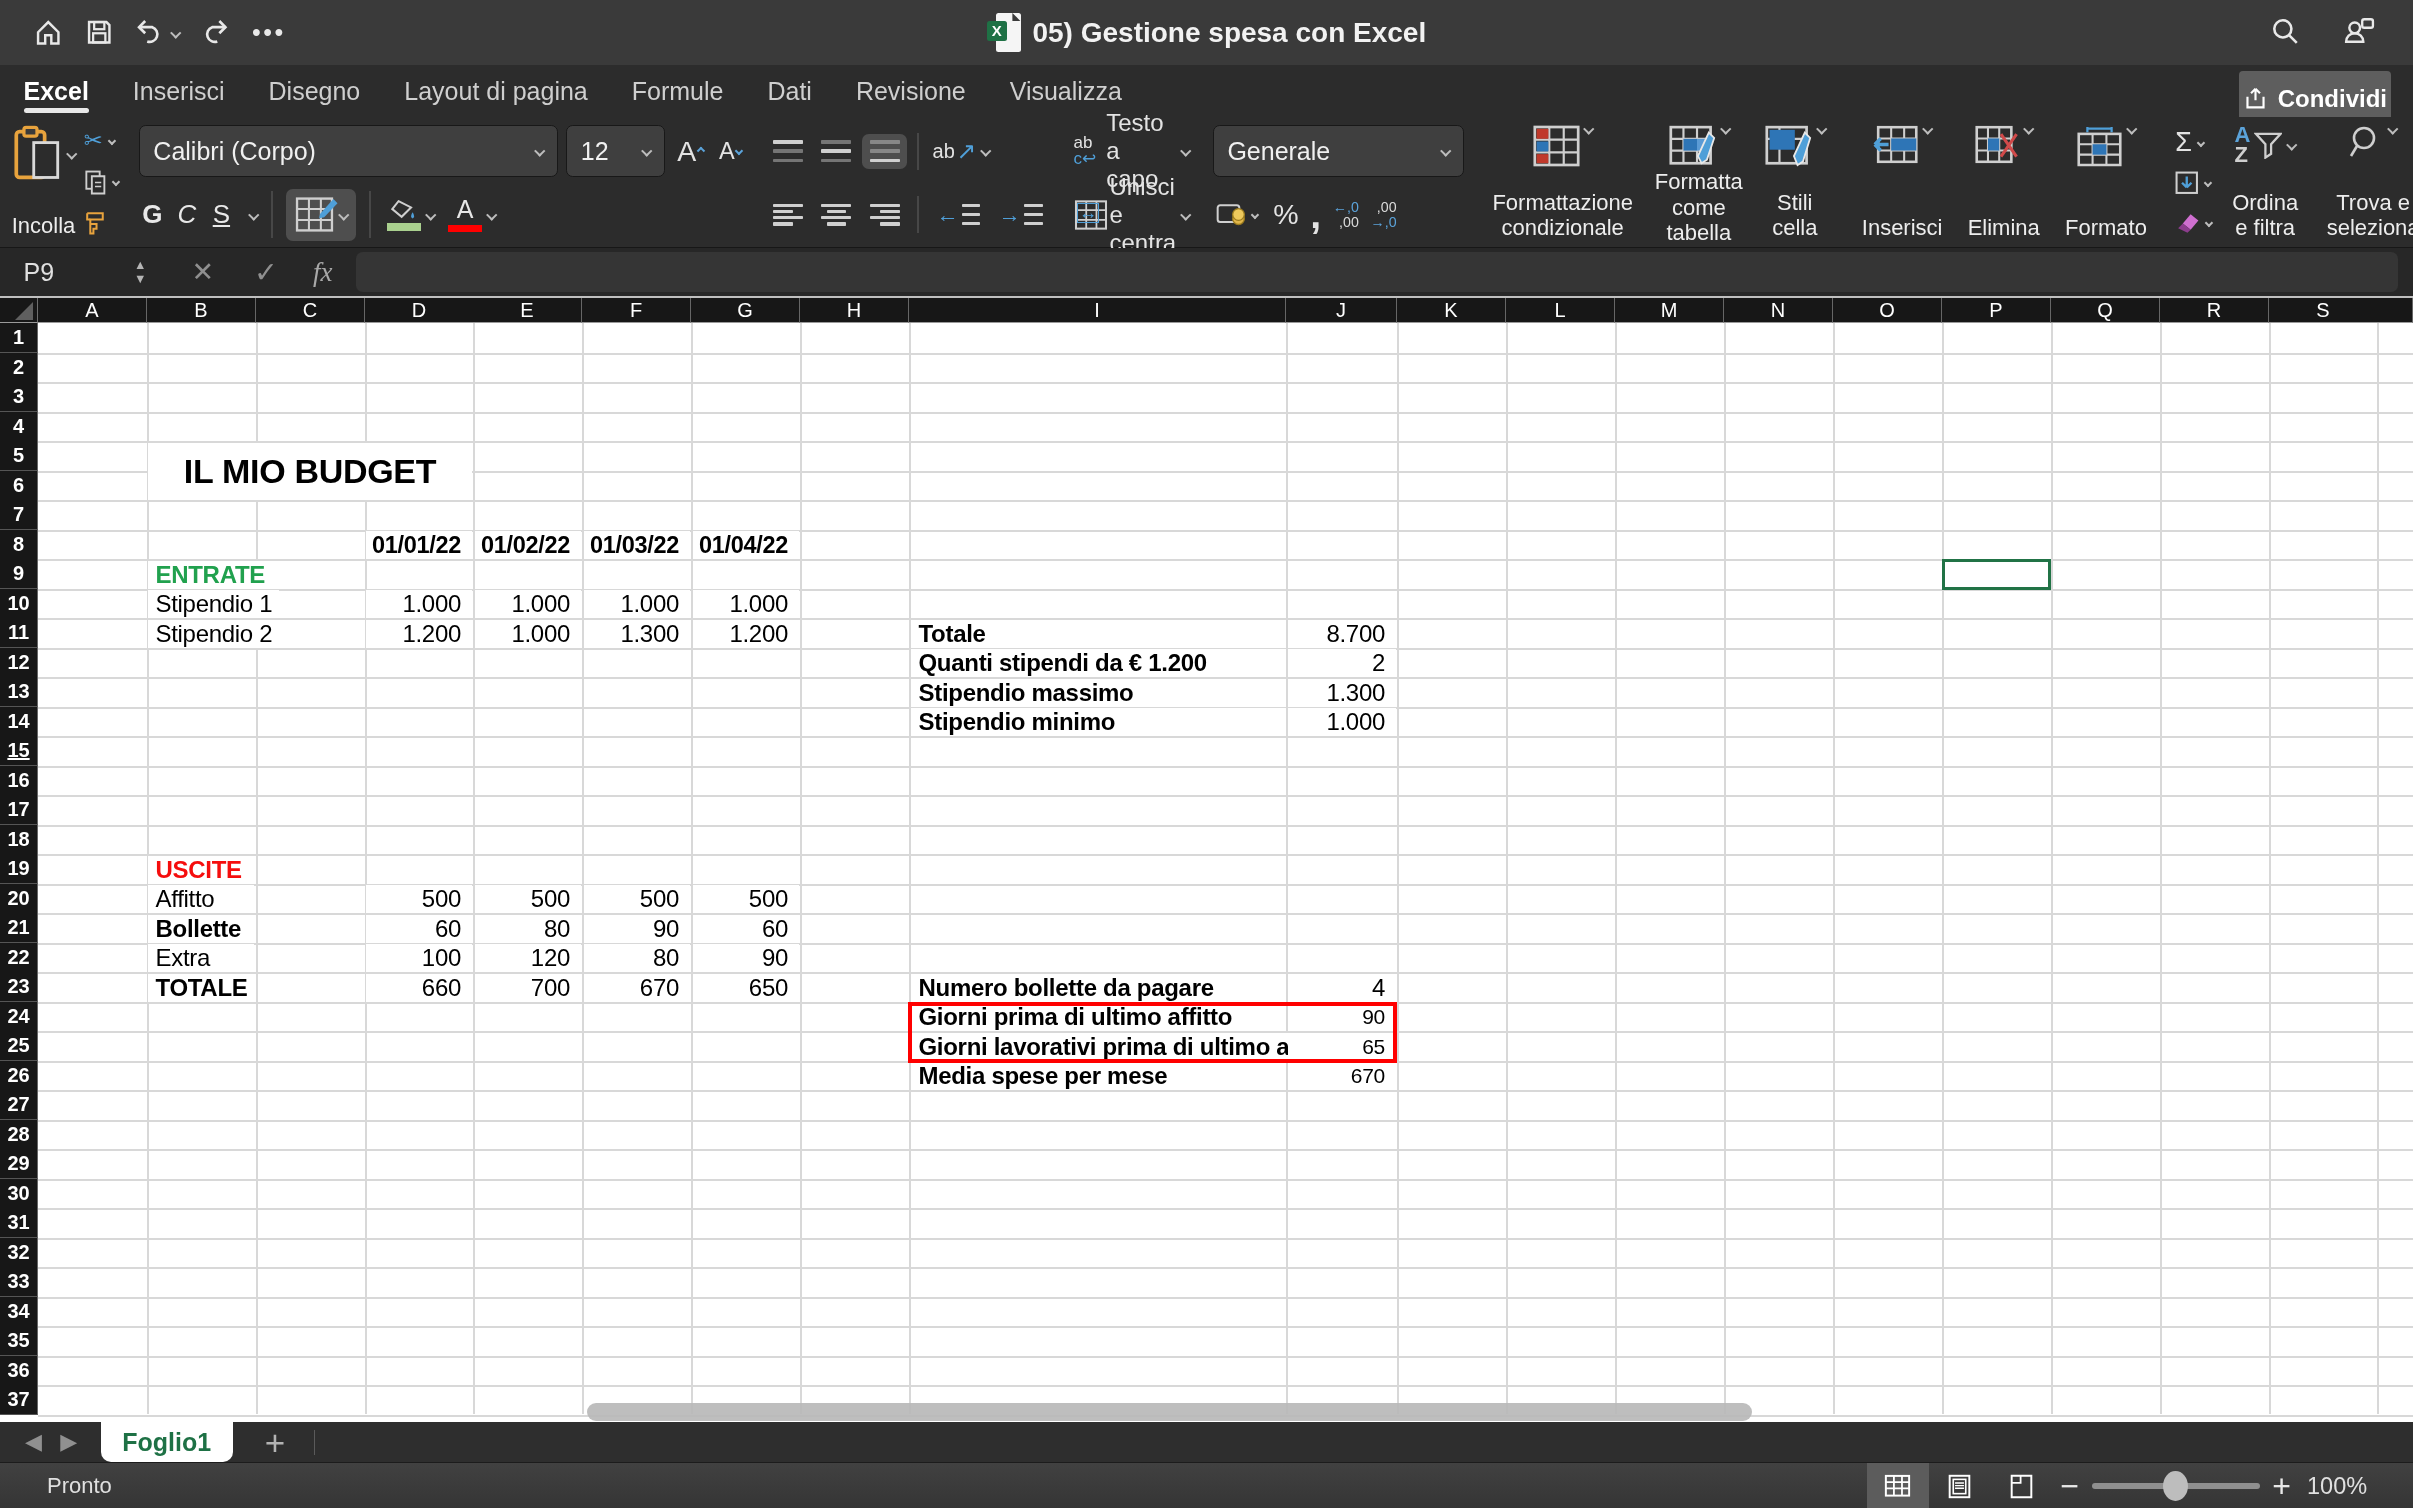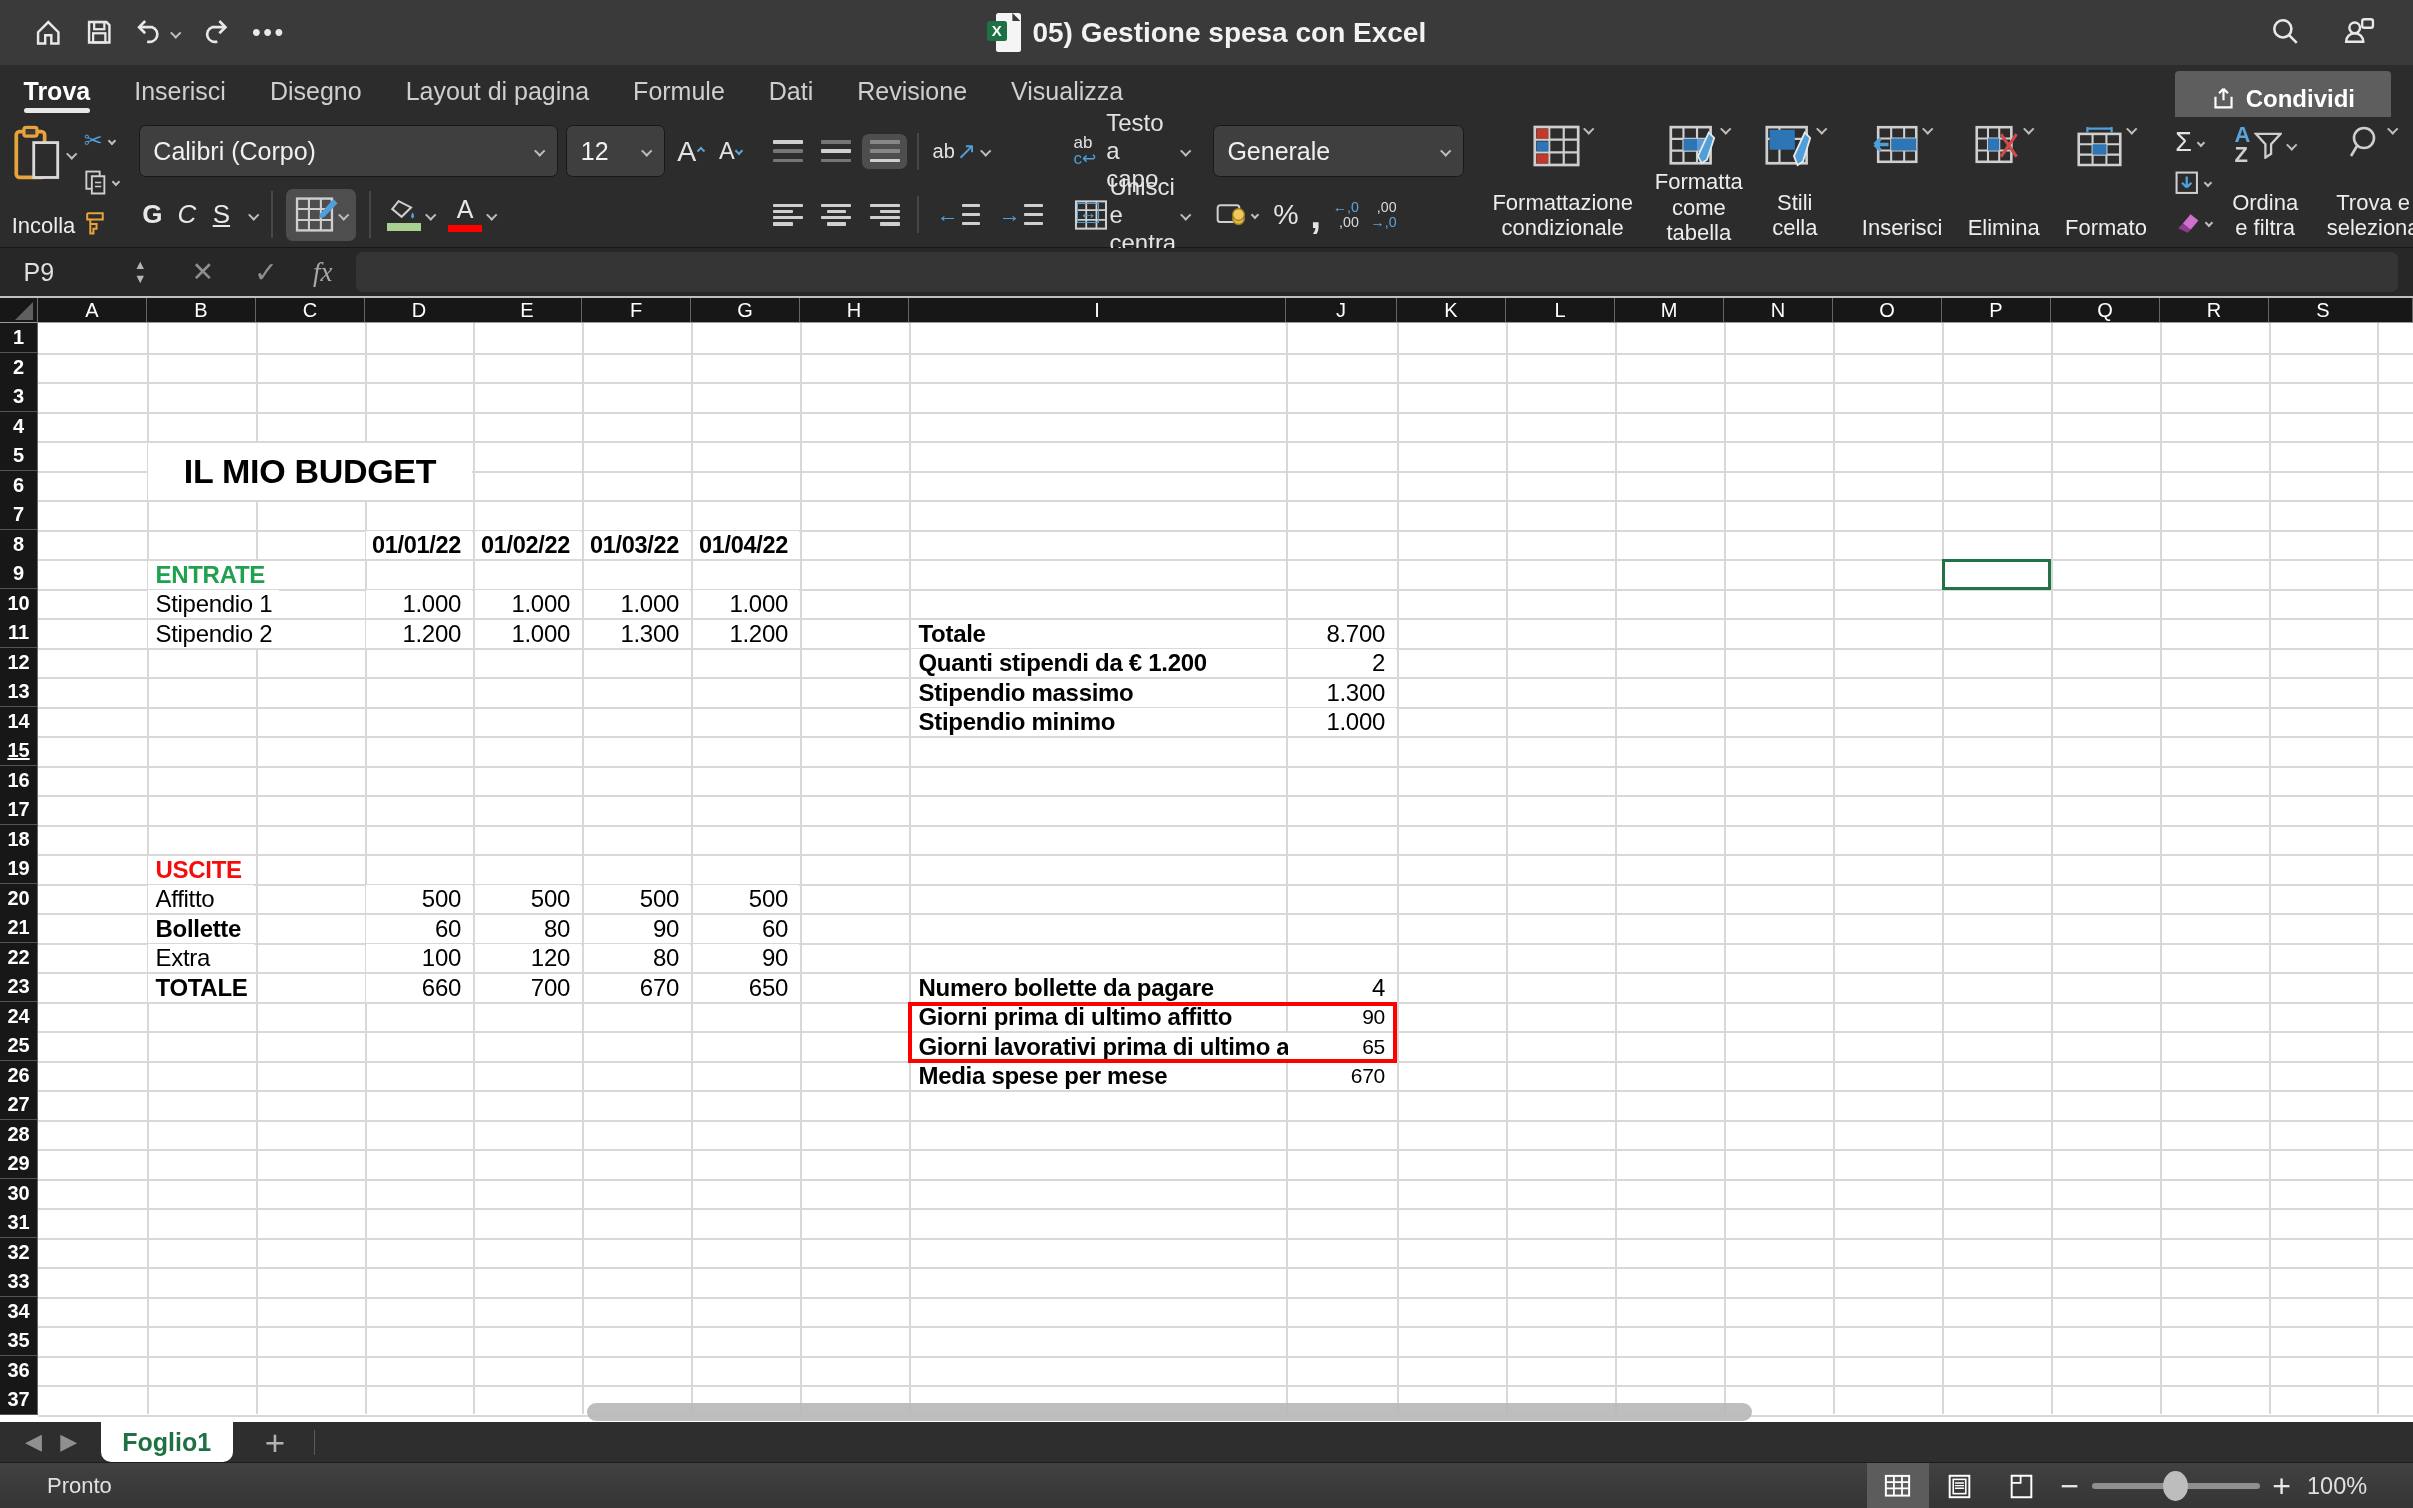--- a/index.html
+++ b/index.html
@@ -16,21 +16,21 @@
   .xlicon { width:34px; height:39px; position:relative; }
   .xlicon .page { position:absolute; right:0; top:0; width:25px; height:39px; background:#f5f5f5; border-radius:2.5px; }
   .xlicon .fold { position:absolute; right:0; top:0; width:8.4px; height:8.4px; background:#3a3a3a; clip-path:polygon(0 0,100% 100%,0 100%); }
   .xlicon .xbox { position:absolute; left:0; top:8.4px; width:20px; height:20px; background:#1e7145; border-radius:2.5px; color:#fff; font-weight:bold; font-size:15px; text-align:center; line-height:20px; }
 
   
   .tabsbar { position:absolute; left:0; top:65px; width:2413px; height:52px; background:#2c2c2c; display:flex; align-items:center; gap:44px; padding-left:23.5px; }
   .rtab { color:#cfcfcf; font-size:25px; position:relative; height:52px; display:flex; align-items:center; cursor:default; }
   .rtab.active { color:#ffffff; font-weight:bold; }
   .rtab.active::after { content:""; position:absolute; left:0; right:0; bottom:4.2px; height:5px; border-radius:2.5px; background:#e8e8e8; }
-  .sharebtn { position:absolute; right:22px; top:5.9px; height:56px; background:#5e5e5e; border-radius:4px; display:flex; align-items:center; gap:10px; padding:0 36px; color:#fff; font-size:24px; font-weight:bold; }
+  .sharebtn { position:absolute; right:22px; top:5.9px; height:56px; background:#5e5e5e; border-radius:4px; display:flex; align-items:center; gap:10px; padding:0 4px; color:#fff; font-size:24px; font-weight:bold; }
 
   
   .ribbon { position:absolute; left:0; top:117px; width:2413px; height:131px; background:#2c2c2c; border-bottom:1.7px solid #171717; display:flex; align-items:stretch; padding:6.7px 5px 5px 11.7px; color:#e3e3e3; }
   .vdiv { width:1.7px; background:#474747; margin:8.4px 10px; }
   .vline-s { width:1.7px; background:#474747; margin:3.4px 6.7px; height:47px; align-self:center; }
   .rg { display:flex; }
   .rlabel { font-size:22px; color:#ededed; text-align:center; line-height:1.15; }
   .cv { display:inline-block; width:7.5px; height:7.5px; border-right:2.5px solid #bdbdbd; border-bottom:2.5px solid #bdbdbd; transform:rotate(45deg); margin-left:5.9px; flex:none; }
   .cv.blue { border-color:#5ba3da; }
   
@@ -281,21 +281,21 @@
           <use href="#i-search"></use>
         </svg></span>
     <span><svg width="34" height="30" viewBox="0 0 40 36">
           <use href="#i-people"></use>
         </svg></span>
   </div>
 </div>
 
 <div class="tabsbar">
   <div id="tabs-host" style="display:flex; gap:44px; align-items:center; height:52px;">
-      <div class="rtab active">Trova</div>
+      <div class="rtab active">Excel</div>
       <div class="rtab">Inserisci</div>
       <div class="rtab">Disegno</div>
       <div class="rtab">Layout di pagina</div>
       <div class="rtab">Formule</div>
       <div class="rtab">Dati</div>
       <div class="rtab">Revisione</div>
       <div class="rtab">Visualizza</div>
     </div>
   <div class="sharebtn">
     <svg width="25" height="25" viewBox="0 0 30 30">

